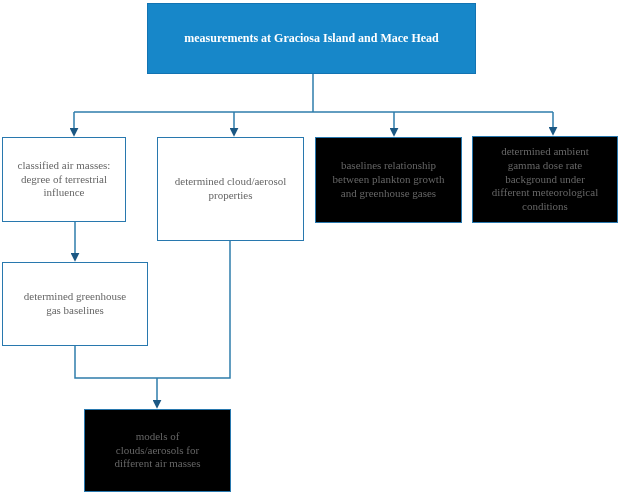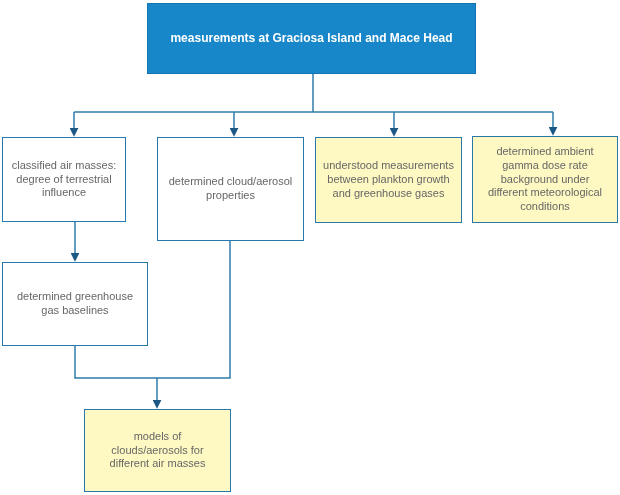--- a/index.html
+++ b/index.html
@@ -1,21 +1,21 @@
 <!DOCTYPE html>
 <html><head>
 <meta charset="utf-8">
 <style>
   html, body { margin: 0; padding: 0; background: #ffffff; }
   .canvas {
     position: relative;
     width: 620px;
     height: 495px;
     background: #ffffff;
-    font-family: Liberation Sans, sans-serif;
+    font-family: Liberation Serif, serif;
     overflow: hidden;
     border-radius: 9px;
   }
   .connector-layer {
     position: absolute;
     left: 0; top: 0;
     width: 620px; height: 495px;
     pointer-events: none;
   }
   .node {
@@ -26,21 +26,21 @@
     justify-content: center;
     text-align: center;
     white-space: pre-line;
     border: 1.5px solid #2878ae;
     color: #666666;
     font-size: 11px;
     line-height: 1.25;
     padding: 4px 6px;
   }
   .node.outline { background: #ffffff; }
-  .node.filled  { background: #fef9c3; }
+  .node.filled  { background: #000000; }
   .node.root {
     background: #1787c9;
     border: 1px solid #1273b2;
     color: #ffffff;
     font-weight: bold;
     font-size: 12px;
   }
   #n-root     { left: 147px; top: 3px;   width: 329px; height: 71px; }
   #n-air      { left: 2px;   top: 137px; width: 124px; height: 85px; }
   #n-cloud    { left: 157px; top: 137px; width: 147px; height: 104px; }
@@ -75,21 +75,21 @@
 
   <div id="n-root" class="node root">measurements at Graciosa Island and Mace Head</div>
 
   <div id="n-air" class="node outline">classified air masses:
 degree of terrestrial
 influence</div>
 
   <div id="n-cloud" class="node outline">determined cloud/aerosol
 properties</div>
 
-  <div id="n-plankton" class="node filled">understood measurements
+  <div id="n-plankton" class="node filled">baselines relationship
 between plankton growth
 and greenhouse gases</div>
 
   <div id="n-gamma" class="node filled">determined ambient
 gamma dose rate
 background under
 different meteorological
 conditions</div>
 
   <div id="n-models" class="node filled">models of

